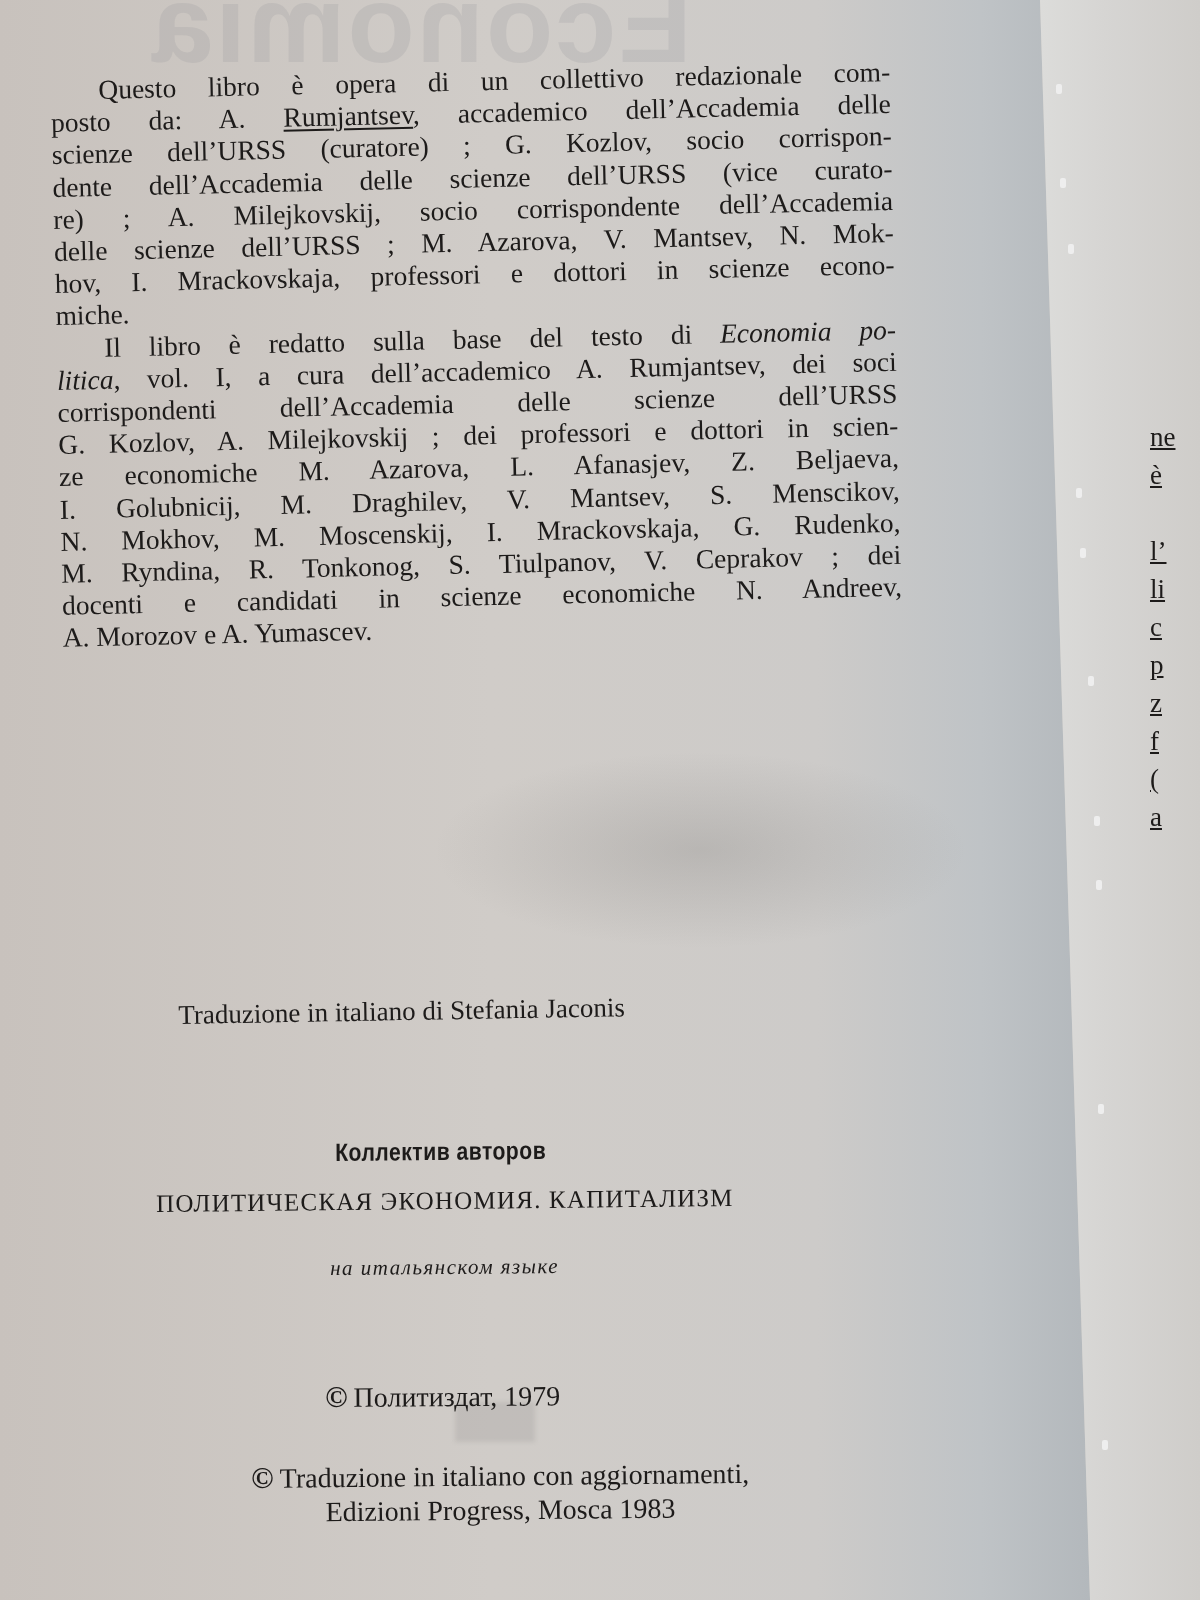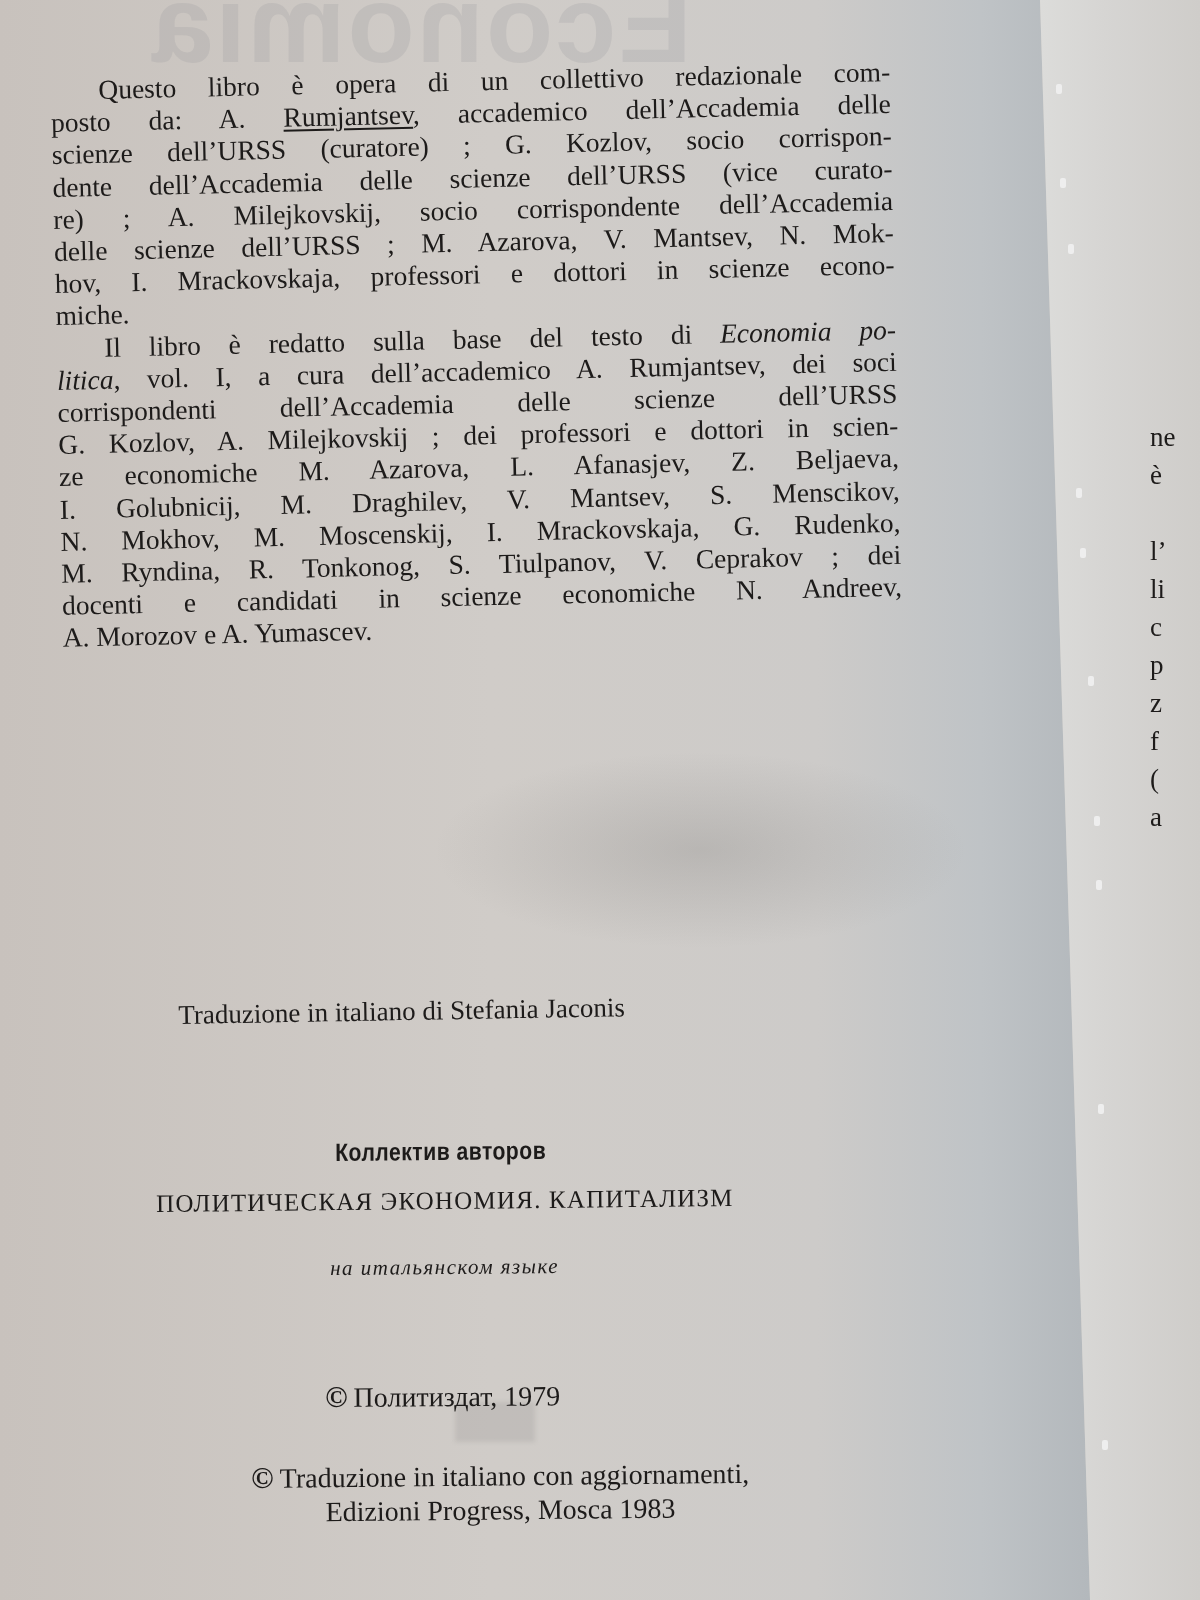--- a/index.html
+++ b/index.html
@@ -63,21 +63,21 @@
     text-align:center; transform:rotate(-0.6deg); transform-origin:0 0;
   }
   .c-sym { font-size:30px; font-weight:bold; margin-right:6px; }
   .stamp {
     position:absolute; left:455px; top:1402px; width:80px; height:40px;
     background:rgba(110,108,105,0.15); filter:blur(2px);
   }
   .right-col {
     position:absolute; left:1150px; top:418px; font-size:27px; line-height:38px;
   }
-  .right-col span { display:block; height:38px; }
+  .right-col span { display:block; height:38px;text-decoration:underline; }
   .nick {
     position:absolute; width:6px; height:10px; background:#eeeeee; border-radius:2px;
   }
 </style>
 </head>
 <body>
 
 <div class="left-page"></div>
 <div class="right-page"></div>
 <div class="ghost-title">Economia</div>

